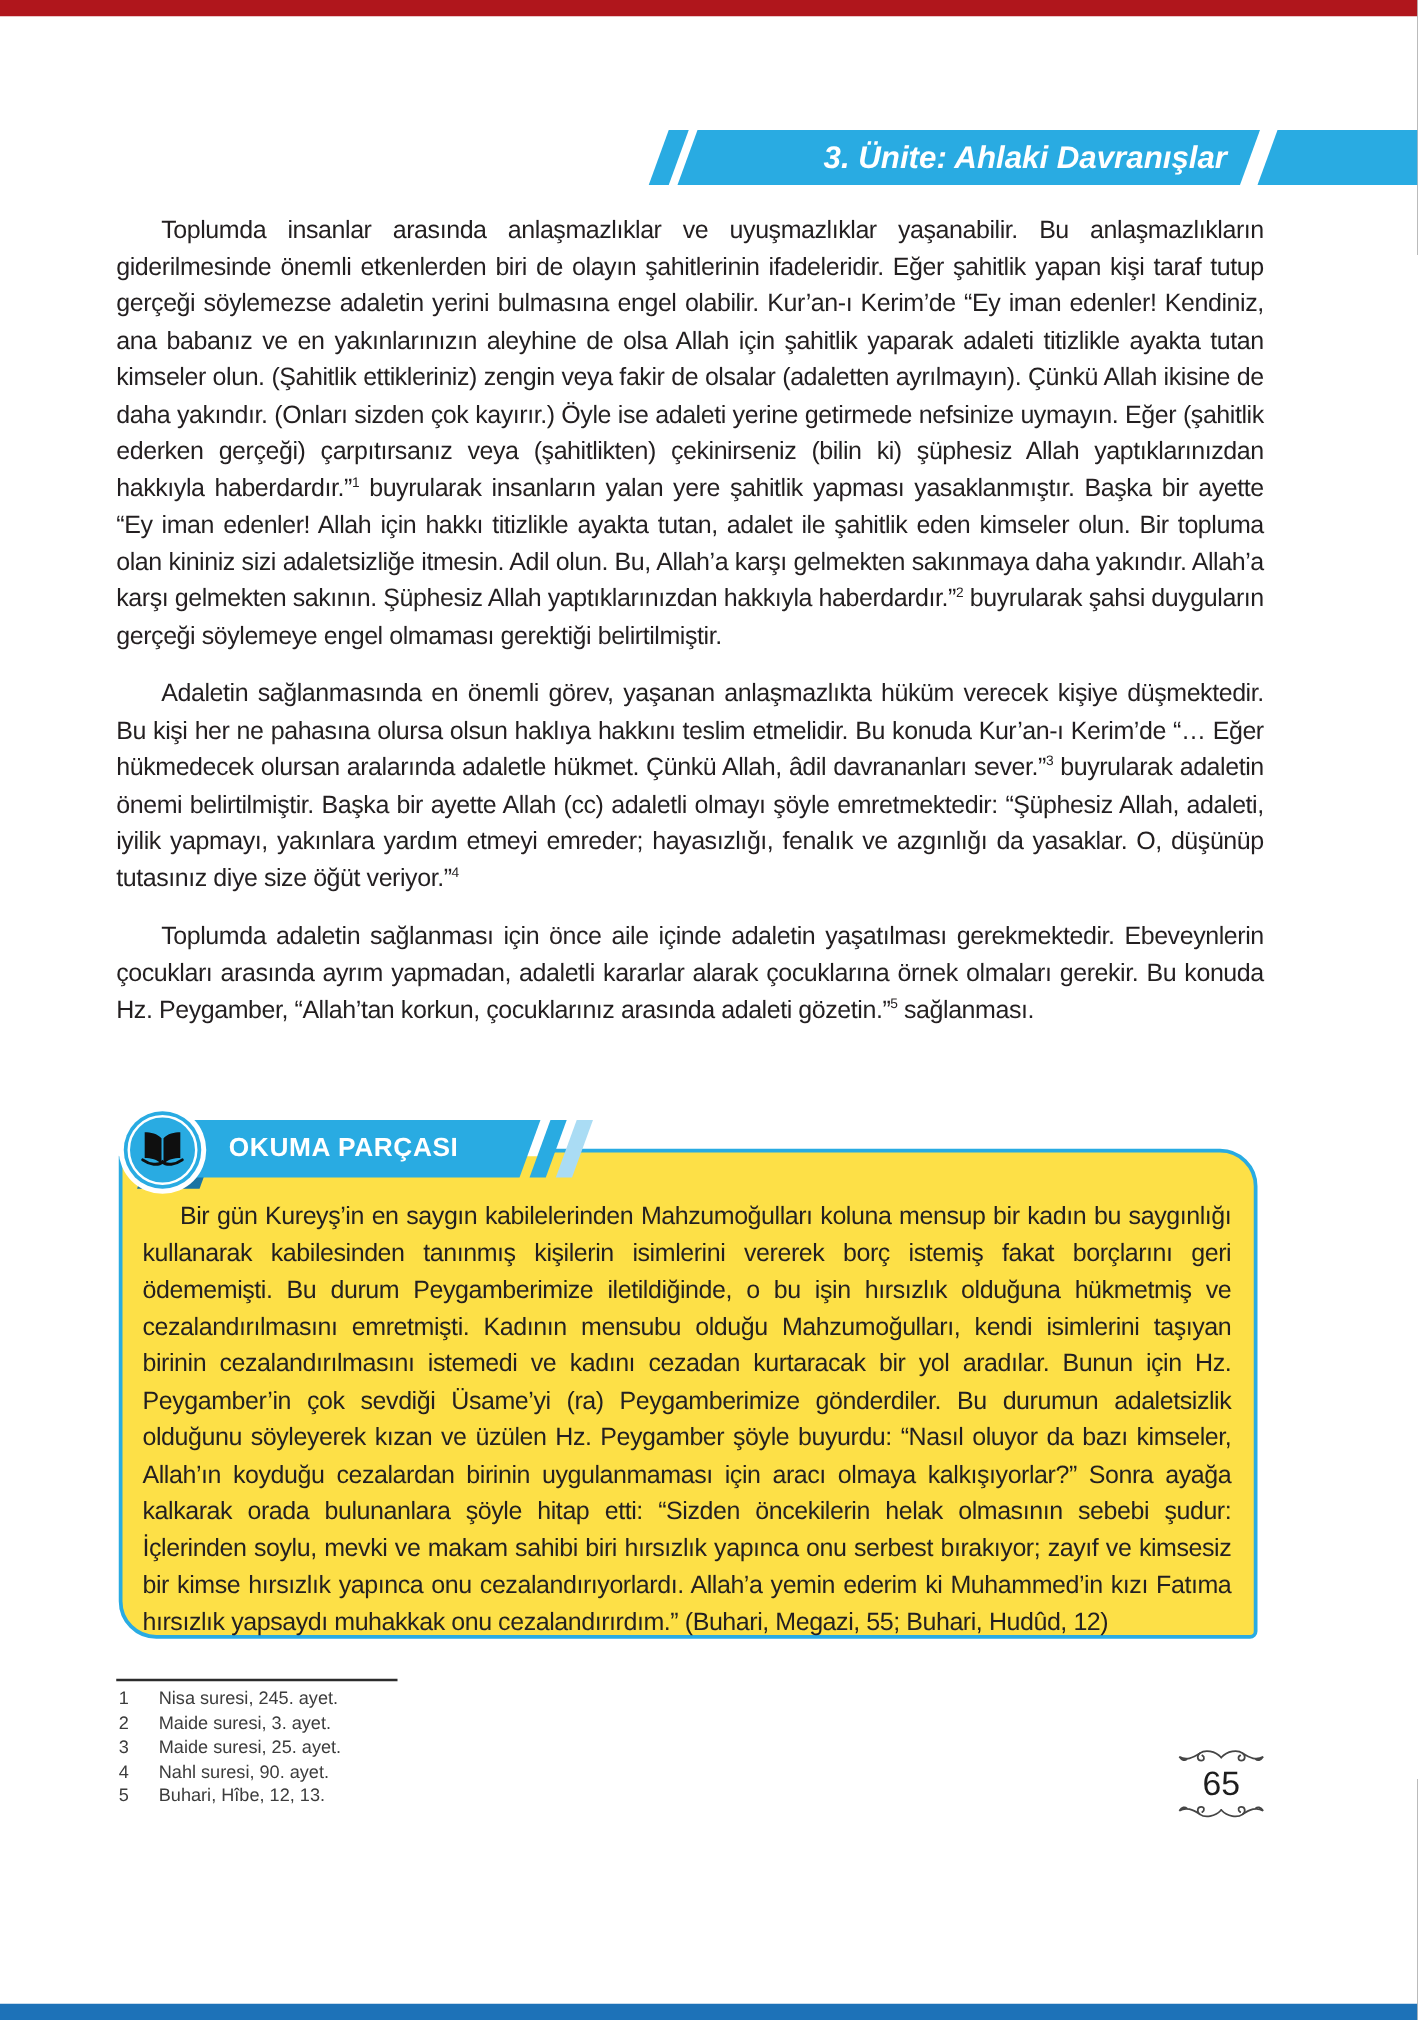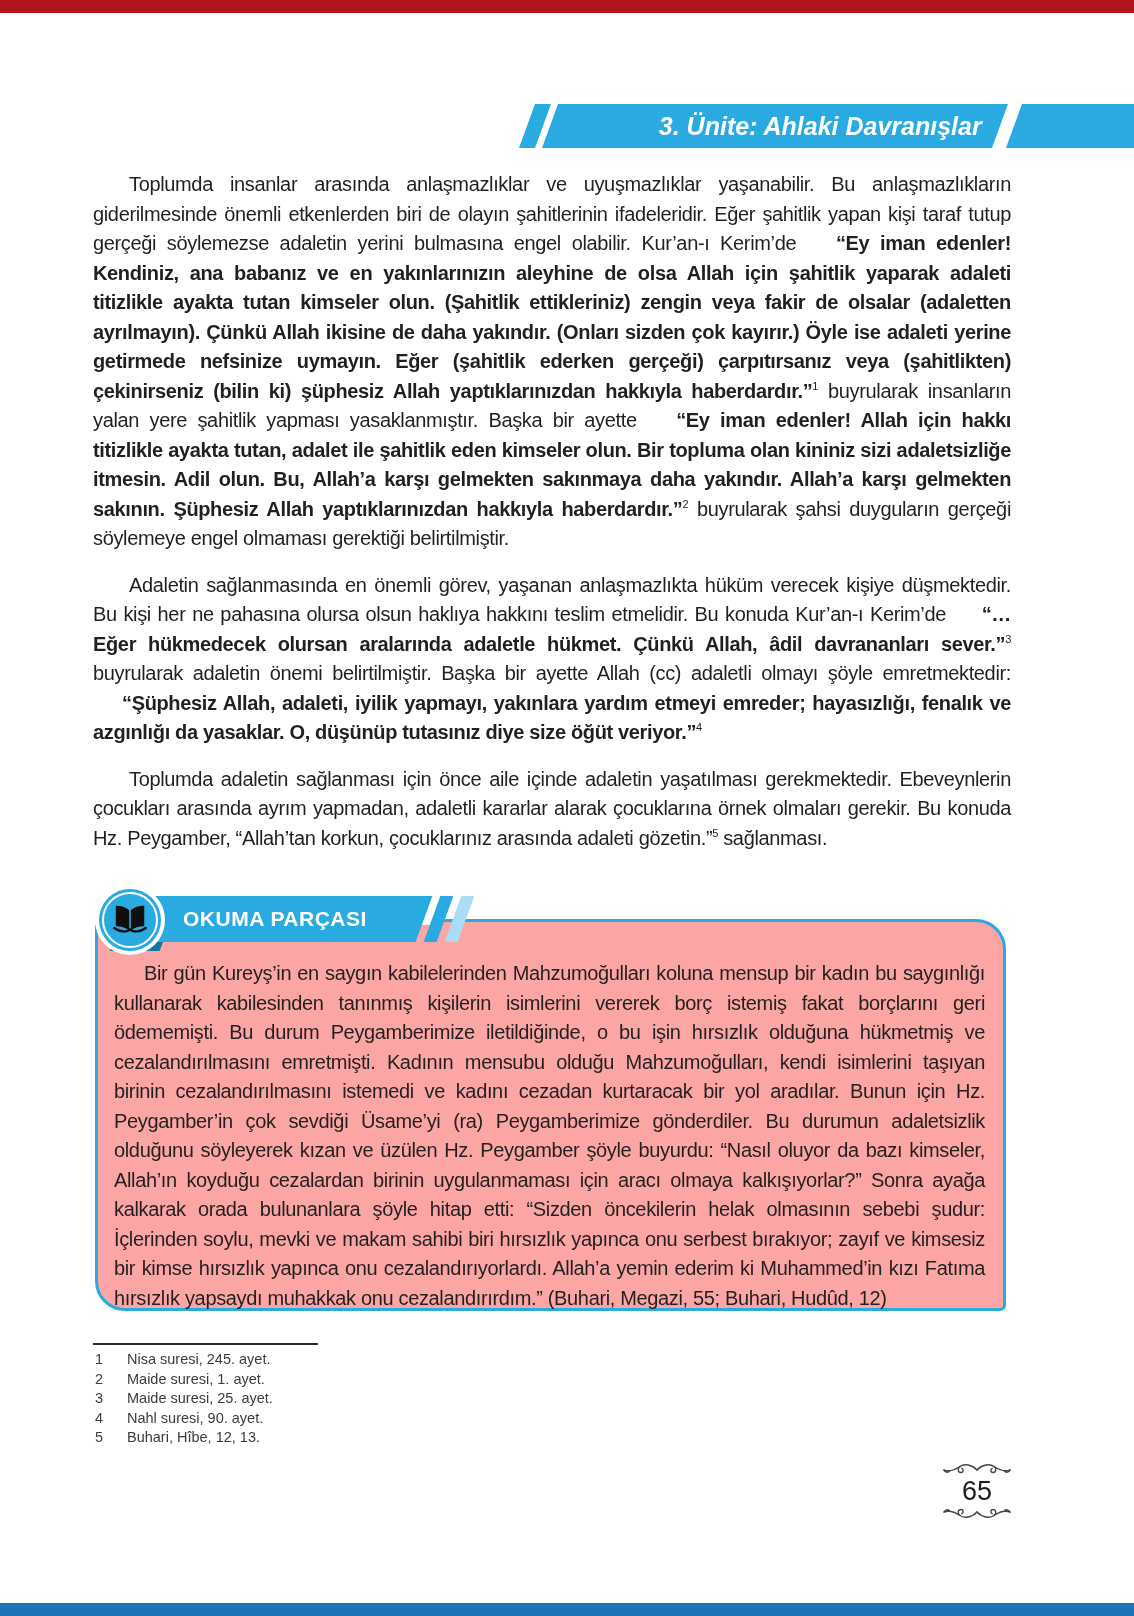--- a/index.html
+++ b/index.html
@@ -40,30 +40,30 @@
   }
   .unit-right{left:1014px;width:160px;}
 
   
   .body-text{
     position:absolute;left:93px;top:170px;width:918px;
     font-size:20px;line-height:29.5px;letter-spacing:-0.35px;
     text-align:justify;
   }
   .body-text p{margin:0 0 17px 0;text-indent:36px;}
-  .run-b{font-weight:bold;margin-left:29px;}
+  .run-b{font-weight:normal;}
   .run-i{}
   sup{font-size:0.55em;vertical-align:super;font-weight:normal;line-height:0;}
 
   
   .reading-box{
     position:absolute;left:95px;top:919px;width:911px;height:392px;
     border:3px solid var(--accent);
     border-radius:6px 30px 6px 30px;
-    background:#fca5a5;z-index:1;
+    background:#fde047;z-index:1;
   }
   .reading-box .reading-paragraph{
     padding:37px 18px 0 16px;
     font-size:20px;line-height:29.5px;letter-spacing:-0.35px;
     text-align:justify;text-indent:30px;
   }
   .border-cover{position:absolute;left:95px;top:916px;width:340px;height:9px;background:#fff;z-index:2;}
   .reading-shadow{position:absolute;left:112px;top:938px;width:50px;height:13px;background:var(--accent-dark);transform:skewX(-20deg);z-index:3;}
   .reading-banner{
     position:absolute;left:126px;top:896px;width:298px;height:46px;
@@ -88,21 +88,21 @@
   .book-icon{width:38px;height:32px;display:block;}
 
   
   .footnote-divider{position:absolute;left:93px;top:1343px;width:225px;border-top:2px solid #2c2c2c;}
   .footnotes{position:absolute;left:95px;top:1350px;width:500px;font-size:14.5px;line-height:19.5px;color:var(--footnote);}
   .footnote-item{display:flex;}
   .footnote-num{width:32px;flex:0 0 32px;}
   .footnote-text{flex:1;}
 
   
-  .page-ornament{position:absolute;left:942px;top:1462px;width:70px;text-align:center;z-index:1;}
+  .page-ornament{position:absolute;left:942px;top:1398px;width:70px;text-align:center;z-index:1;}
   .flourish{display:block;width:70px;height:16px;margin:0 auto;}
   .flourish.flip{transform:scaleY(-1);}
   .page-number{font-size:27px;line-height:26px;color:#1d1d1d;letter-spacing:0;}
 </style>
 </head>
 <body>
 
 <div class="page">
 
   <div class="edge-bar-top"></div>
@@ -140,21 +140,21 @@
   </div>
 
   <div class="footnote-divider"></div>
   <div class="footnotes">
       <div class="footnote-item">
         <span class="footnote-num">1</span>
         <span class="footnote-text">Nisa suresi, 245. ayet.</span>
       </div>
       <div class="footnote-item">
         <span class="footnote-num">2</span>
-        <span class="footnote-text">Maide suresi, 1. ayet.</span>
+        <span class="footnote-text">Maide suresi, 3. ayet.</span>
       </div>
       <div class="footnote-item">
         <span class="footnote-num">3</span>
         <span class="footnote-text">Maide suresi, 25. ayet.</span>
       </div>
       <div class="footnote-item">
         <span class="footnote-num">4</span>
         <span class="footnote-text">Nahl suresi, 90. ayet.</span>
       </div>
       <div class="footnote-item">

